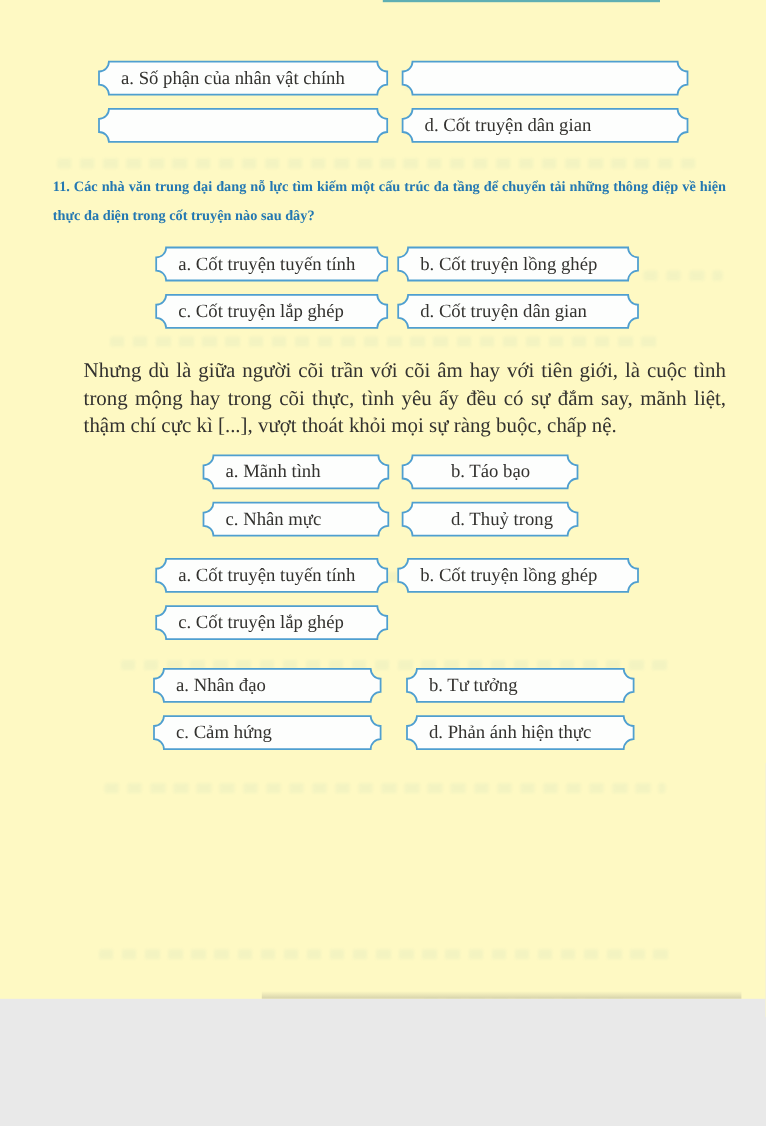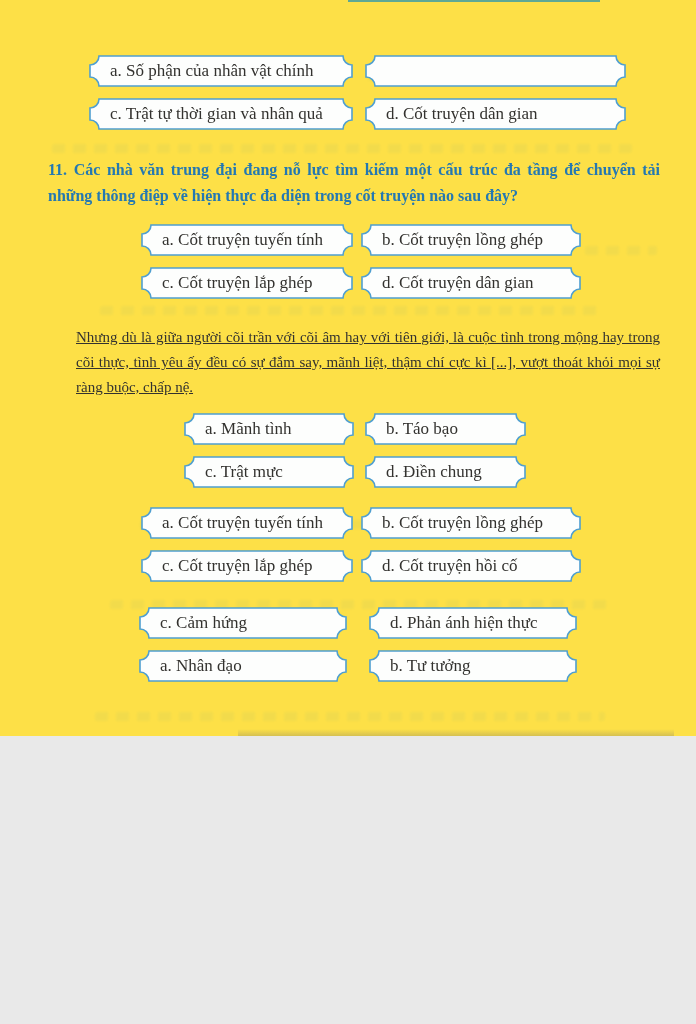--- a/index.html
+++ b/index.html
@@ -2,55 +2,54 @@
 <html style="--title-blue: #2478b2; --body-text: #33322f; --badge-bg: #8ecdee; --badge-text: #2a4a60; --artifact-teal: #2a96ad;"><head>
 <meta charset="utf-8">
 <style>
   html,body{margin:0;padding:0;}
   body{
     width:696px;height:1024px;
     font-family:"Liberation Serif","DejaVu Serif",serif;
     background:#e9e9e9;
   }
   .page{
-    position:relative;width:696px;height:736px;overflow:hidden;
-    background:#fde047;
+    position:relative;width:696px;height:908px;overflow:hidden;
+    background:#fef9c3;
   }
   
   .top-artifact{position:absolute;left:348px;top:0;width:252px;height:2px;
     background:var(--artifact-teal,#2a96ad);opacity:.75;}
   .bottom-shadow{position:absolute;left:238px;bottom:0;width:436px;height:7px;
     background:linear-gradient(to top,rgba(110,110,110,.28),rgba(110,110,110,0));}
   .ghost{position:absolute;height:9px;border-radius:2px;
     background:repeating-linear-gradient(90deg,rgba(42,140,160,.55) 0 13px,rgba(42,140,160,0) 13px 21px);
     filter:blur(1.3px);opacity:.09;transform:skewX(-1.5deg);}
   
   .content{position:absolute;left:48px;top:56px;width:612px;}
   .q-title{
-    margin:0;font-size:16px;font-weight:bold;line-height:26px;
+    margin:0;font-size:13px;font-weight:bold;line-height:26px;
     color:var(--title-blue,#2478b2);text-align:justify;
   }
   .passage{
-    margin:0;font-size:15px;line-height:25px;color:var(--body-text,#333);
+    margin:0;font-size:19px;line-height:25px;color:var(--body-text,#333);
     text-align:justify;
-    text-decoration:underline;
   }
   .passage.indent-block{margin-left:28px;}
   .passage.indent-first{text-indent:38px;}
   
   .opt-row{display:flex;margin-bottom:13px;}
   .opt-row:last-child{margin-bottom:0;}
   .plaque{position:relative;height:30px;display:flex;align-items:center;}
   .plaque svg{position:absolute;inset:0;overflow:visible;}
   .opt-label{position:relative;z-index:1;padding-left:20px;font-size:17px;
     color:var(--body-text,#333);white-space:nowrap;}
   
   .g0 .opt-a{margin-left:42px;width:262px;}  .g0 .opt-b{margin-left:14px;width:259px;}
   .g1 .opt-a{margin-left:94px;width:210px;}  .g1 .opt-b{margin-left:10px;width:218px;}
-  .g2 .opt-a{margin-left:137px;width:168px;} .g2 .opt-b{margin-left:13px;width:159px;}
+  .g2 .opt-a{margin-left:137px;width:168px;} .g2 .opt-b{margin-left:13px;width:159px;padding-left:24px;}
   .g3 .opt-a{margin-left:94px;width:210px;}  .g3 .opt-b{margin-left:10px;width:218px;}
   .g4 .opt-a{margin-left:92px;width:206px;}  .g4 .opt-b{margin-left:24px;width:206px;}
   
   .sec-q11{margin-top:28px;} .boxes-q11{margin-top:16px;}
   .sec-q12{margin-top:27px;} .passage-q12{margin-top:7px;} .boxes-q12{margin-top:14px;}
   .sec-q13{margin-top:21px;} .boxes-q13{margin-top:15px;}
   .sec-q14{margin-top:27px;} .passage-q14{margin-top:5px;} .boxes-q14{margin-top:14px;}
   
   .page-badge{
     position:absolute;left:30px;top:952px;width:40px;height:34px;border-radius:50%;
@@ -90,21 +89,20 @@
             <svg viewBox="0 0 259 30" width="259" height="30">
               <path d="M 9 0 L 250 0 A 9 9 0 0 0 259 9 L 259 21 A 9 9 0 0 0 250 30 L 9 30 A 9 9 0 0 0 0 21 L 0 9 A 9 9 0 0 0 9 0 Z" fill="#fdfefd" stroke="#4f9fd0" stroke-width="1.6"></path>
             </svg>
         </div>
       </div>
       <div class="opt-row">
         <div class="plaque opt-a">
             <svg viewBox="0 0 262 30" width="262" height="30">
               <path d="M 9 0 L 253 0 A 9 9 0 0 0 262 9 L 262 21 A 9 9 0 0 0 253 30 L 9 30 A 9 9 0 0 0 0 21 L 0 9 A 9 9 0 0 0 9 0 Z" fill="#fdfefd" stroke="#4f9fd0" stroke-width="1.6"></path>
             </svg>
-          <span class="opt-label">c. Trật tự thời gian và nhân quả</span>
         </div>
         <div class="plaque opt-b">
             <svg viewBox="0 0 259 30" width="259" height="30">
               <path d="M 9 0 L 250 0 A 9 9 0 0 0 259 9 L 259 21 A 9 9 0 0 0 250 30 L 9 30 A 9 9 0 0 0 0 21 L 0 9 A 9 9 0 0 0 9 0 Z" fill="#fdfefd" stroke="#4f9fd0" stroke-width="1.6"></path>
             </svg>
           <span class="opt-label">d. Cốt truyện dân gian</span>
         </div>
       </div>
     </section>
 
@@ -157,27 +155,27 @@
                 <path d="M 9 0 L 150 0 A 9 9 0 0 0 159 9 L 159 21 A 9 9 0 0 0 150 30 L 9 30 A 9 9 0 0 0 0 21 L 0 9 A 9 9 0 0 0 9 0 Z" fill="#fdfefd" stroke="#4f9fd0" stroke-width="1.6"></path>
               </svg>
             <span class="opt-label">b. Táo bạo</span>
           </div>
         </div>
         <div class="opt-row">
           <div class="plaque opt-a">
               <svg viewBox="0 0 168 30" width="168" height="30">
                 <path d="M 9 0 L 159 0 A 9 9 0 0 0 168 9 L 168 21 A 9 9 0 0 0 159 30 L 9 30 A 9 9 0 0 0 0 21 L 0 9 A 9 9 0 0 0 9 0 Z" fill="#fdfefd" stroke="#4f9fd0" stroke-width="1.6"></path>
               </svg>
-            <span class="opt-label">c. Trật mực</span>
+            <span class="opt-label">c. Nhân mực</span>
           </div>
           <div class="plaque opt-b">
               <svg viewBox="0 0 159 30" width="159" height="30">
                 <path d="M 9 0 L 150 0 A 9 9 0 0 0 159 9 L 159 21 A 9 9 0 0 0 150 30 L 9 30 A 9 9 0 0 0 0 21 L 0 9 A 9 9 0 0 0 9 0 Z" fill="#fdfefd" stroke="#4f9fd0" stroke-width="1.6"></path>
               </svg>
-            <span class="opt-label">d. Điền chung</span>
+            <span class="opt-label">d. Thuỷ trong</span>
           </div>
         </div>
       </div>
     </section>
 
     <section class="sec-q13">
       <div class="opt-group g3 boxes-q13">
         <div class="opt-row">
           <div class="plaque opt-a">
               <svg viewBox="0 0 210 30" width="210" height="30">
@@ -192,58 +190,52 @@
             <span class="opt-label">b. Cốt truyện lồng ghép</span>
           </div>
         </div>
         <div class="opt-row">
           <div class="plaque opt-a">
               <svg viewBox="0 0 210 30" width="210" height="30">
                 <path d="M 9 0 L 201 0 A 9 9 0 0 0 210 9 L 210 21 A 9 9 0 0 0 201 30 L 9 30 A 9 9 0 0 0 0 21 L 0 9 A 9 9 0 0 0 9 0 Z" fill="#fdfefd" stroke="#4f9fd0" stroke-width="1.6"></path>
               </svg>
             <span class="opt-label">c. Cốt truyện lắp ghép</span>
           </div>
-          <div class="plaque opt-b">
-              <svg viewBox="0 0 218 30" width="218" height="30">
-                <path d="M 9 0 L 209 0 A 9 9 0 0 0 218 9 L 218 21 A 9 9 0 0 0 209 30 L 9 30 A 9 9 0 0 0 0 21 L 0 9 A 9 9 0 0 0 9 0 Z" fill="#fdfefd" stroke="#4f9fd0" stroke-width="1.6"></path>
-              </svg>
-            <span class="opt-label">d. Cốt truyện hồi cố</span>
-          </div>
         </div>
       </div>
     </section>
 
     <section class="sec-q14">
       <div class="opt-group g4 boxes-q14">
         <div class="opt-row">
           <div class="plaque opt-a">
               <svg viewBox="0 0 206 30" width="206" height="30">
                 <path d="M 9 0 L 197 0 A 9 9 0 0 0 206 9 L 206 21 A 9 9 0 0 0 197 30 L 9 30 A 9 9 0 0 0 0 21 L 0 9 A 9 9 0 0 0 9 0 Z" fill="#fdfefd" stroke="#4f9fd0" stroke-width="1.6"></path>
               </svg>
+            <span class="opt-label">a. Nhân đạo</span>
+          </div>
+          <div class="plaque opt-b">
+              <svg viewBox="0 0 206 30" width="206" height="30">
+                <path d="M 9 0 L 197 0 A 9 9 0 0 0 206 9 L 206 21 A 9 9 0 0 0 197 30 L 9 30 A 9 9 0 0 0 0 21 L 0 9 A 9 9 0 0 0 9 0 Z" fill="#fdfefd" stroke="#4f9fd0" stroke-width="1.6"></path>
+              </svg>
+            <span class="opt-label">b. Tư tưởng</span>
+          </div>
+        </div>
+        <div class="opt-row">
+          <div class="plaque opt-a">
+              <svg viewBox="0 0 206 30" width="206" height="30">
+                <path d="M 9 0 L 197 0 A 9 9 0 0 0 206 9 L 206 21 A 9 9 0 0 0 197 30 L 9 30 A 9 9 0 0 0 0 21 L 0 9 A 9 9 0 0 0 9 0 Z" fill="#fdfefd" stroke="#4f9fd0" stroke-width="1.6"></path>
+              </svg>
             <span class="opt-label">c. Cảm hứng</span>
           </div>
           <div class="plaque opt-b">
               <svg viewBox="0 0 206 30" width="206" height="30">
                 <path d="M 9 0 L 197 0 A 9 9 0 0 0 206 9 L 206 21 A 9 9 0 0 0 197 30 L 9 30 A 9 9 0 0 0 0 21 L 0 9 A 9 9 0 0 0 9 0 Z" fill="#fdfefd" stroke="#4f9fd0" stroke-width="1.6"></path>
               </svg>
             <span class="opt-label">d. Phản ánh hiện thực</span>
-          </div>
-        </div>
-        <div class="opt-row">
-          <div class="plaque opt-a">
-              <svg viewBox="0 0 206 30" width="206" height="30">
-                <path d="M 9 0 L 197 0 A 9 9 0 0 0 206 9 L 206 21 A 9 9 0 0 0 197 30 L 9 30 A 9 9 0 0 0 0 21 L 0 9 A 9 9 0 0 0 9 0 Z" fill="#fdfefd" stroke="#4f9fd0" stroke-width="1.6"></path>
-              </svg>
-            <span class="opt-label">a. Nhân đạo</span>
-          </div>
-          <div class="plaque opt-b">
-              <svg viewBox="0 0 206 30" width="206" height="30">
-                <path d="M 9 0 L 197 0 A 9 9 0 0 0 206 9 L 206 21 A 9 9 0 0 0 197 30 L 9 30 A 9 9 0 0 0 0 21 L 0 9 A 9 9 0 0 0 9 0 Z" fill="#fdfefd" stroke="#4f9fd0" stroke-width="1.6"></path>
-              </svg>
-            <span class="opt-label">b. Tư tưởng</span>
           </div>
         </div>
       </div>
     </section>
 
   </div>
 
   <div class="page-badge">
     <span>8</span>
   </div>

